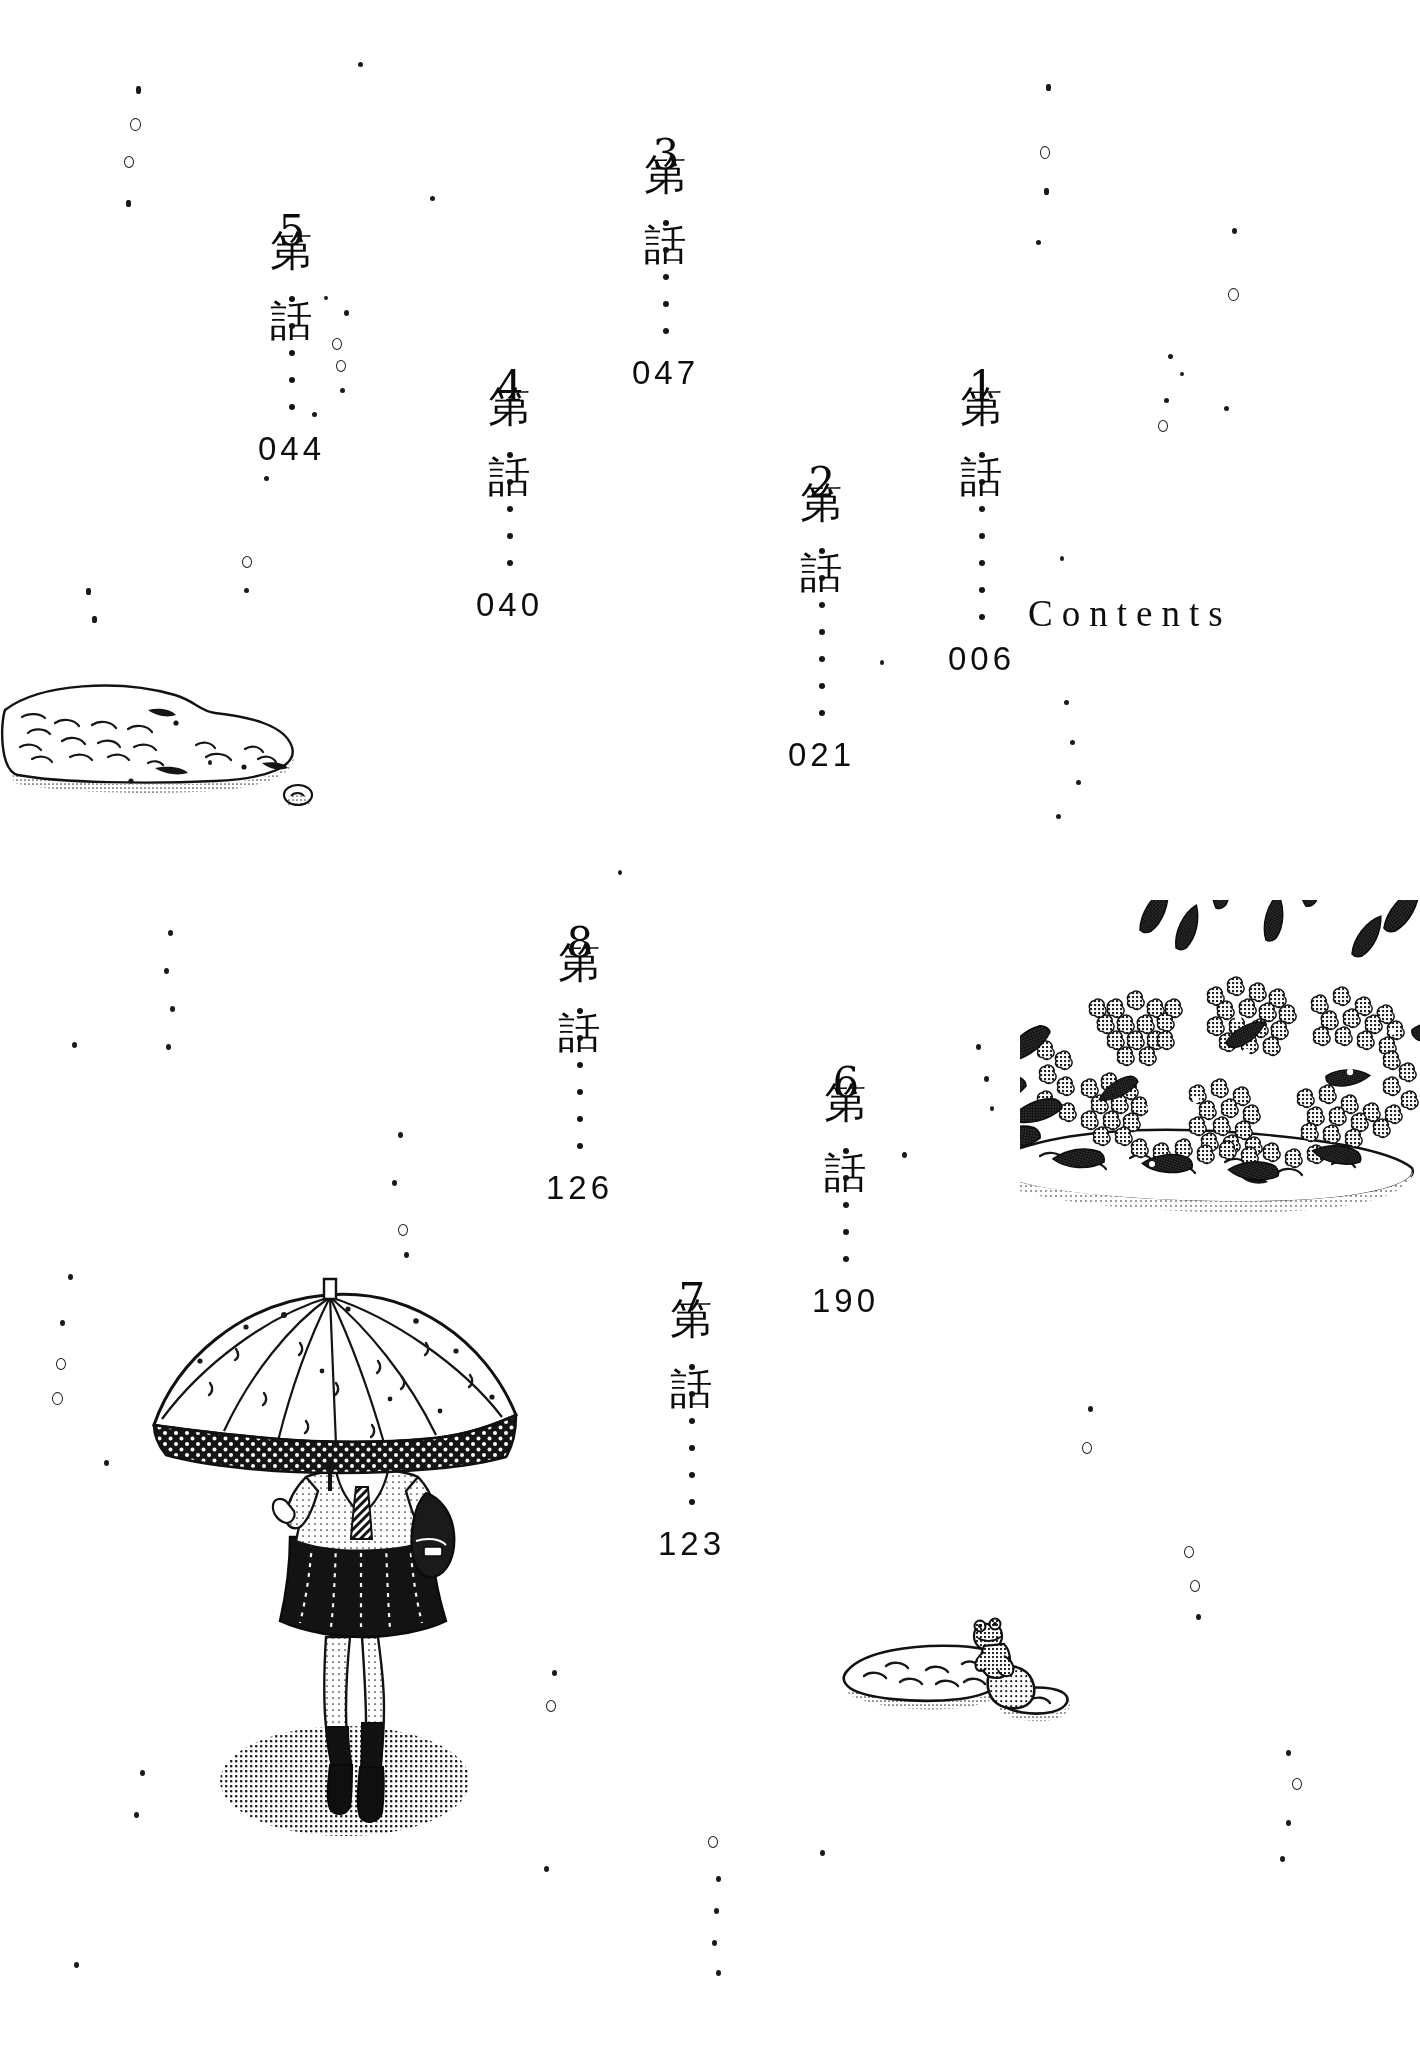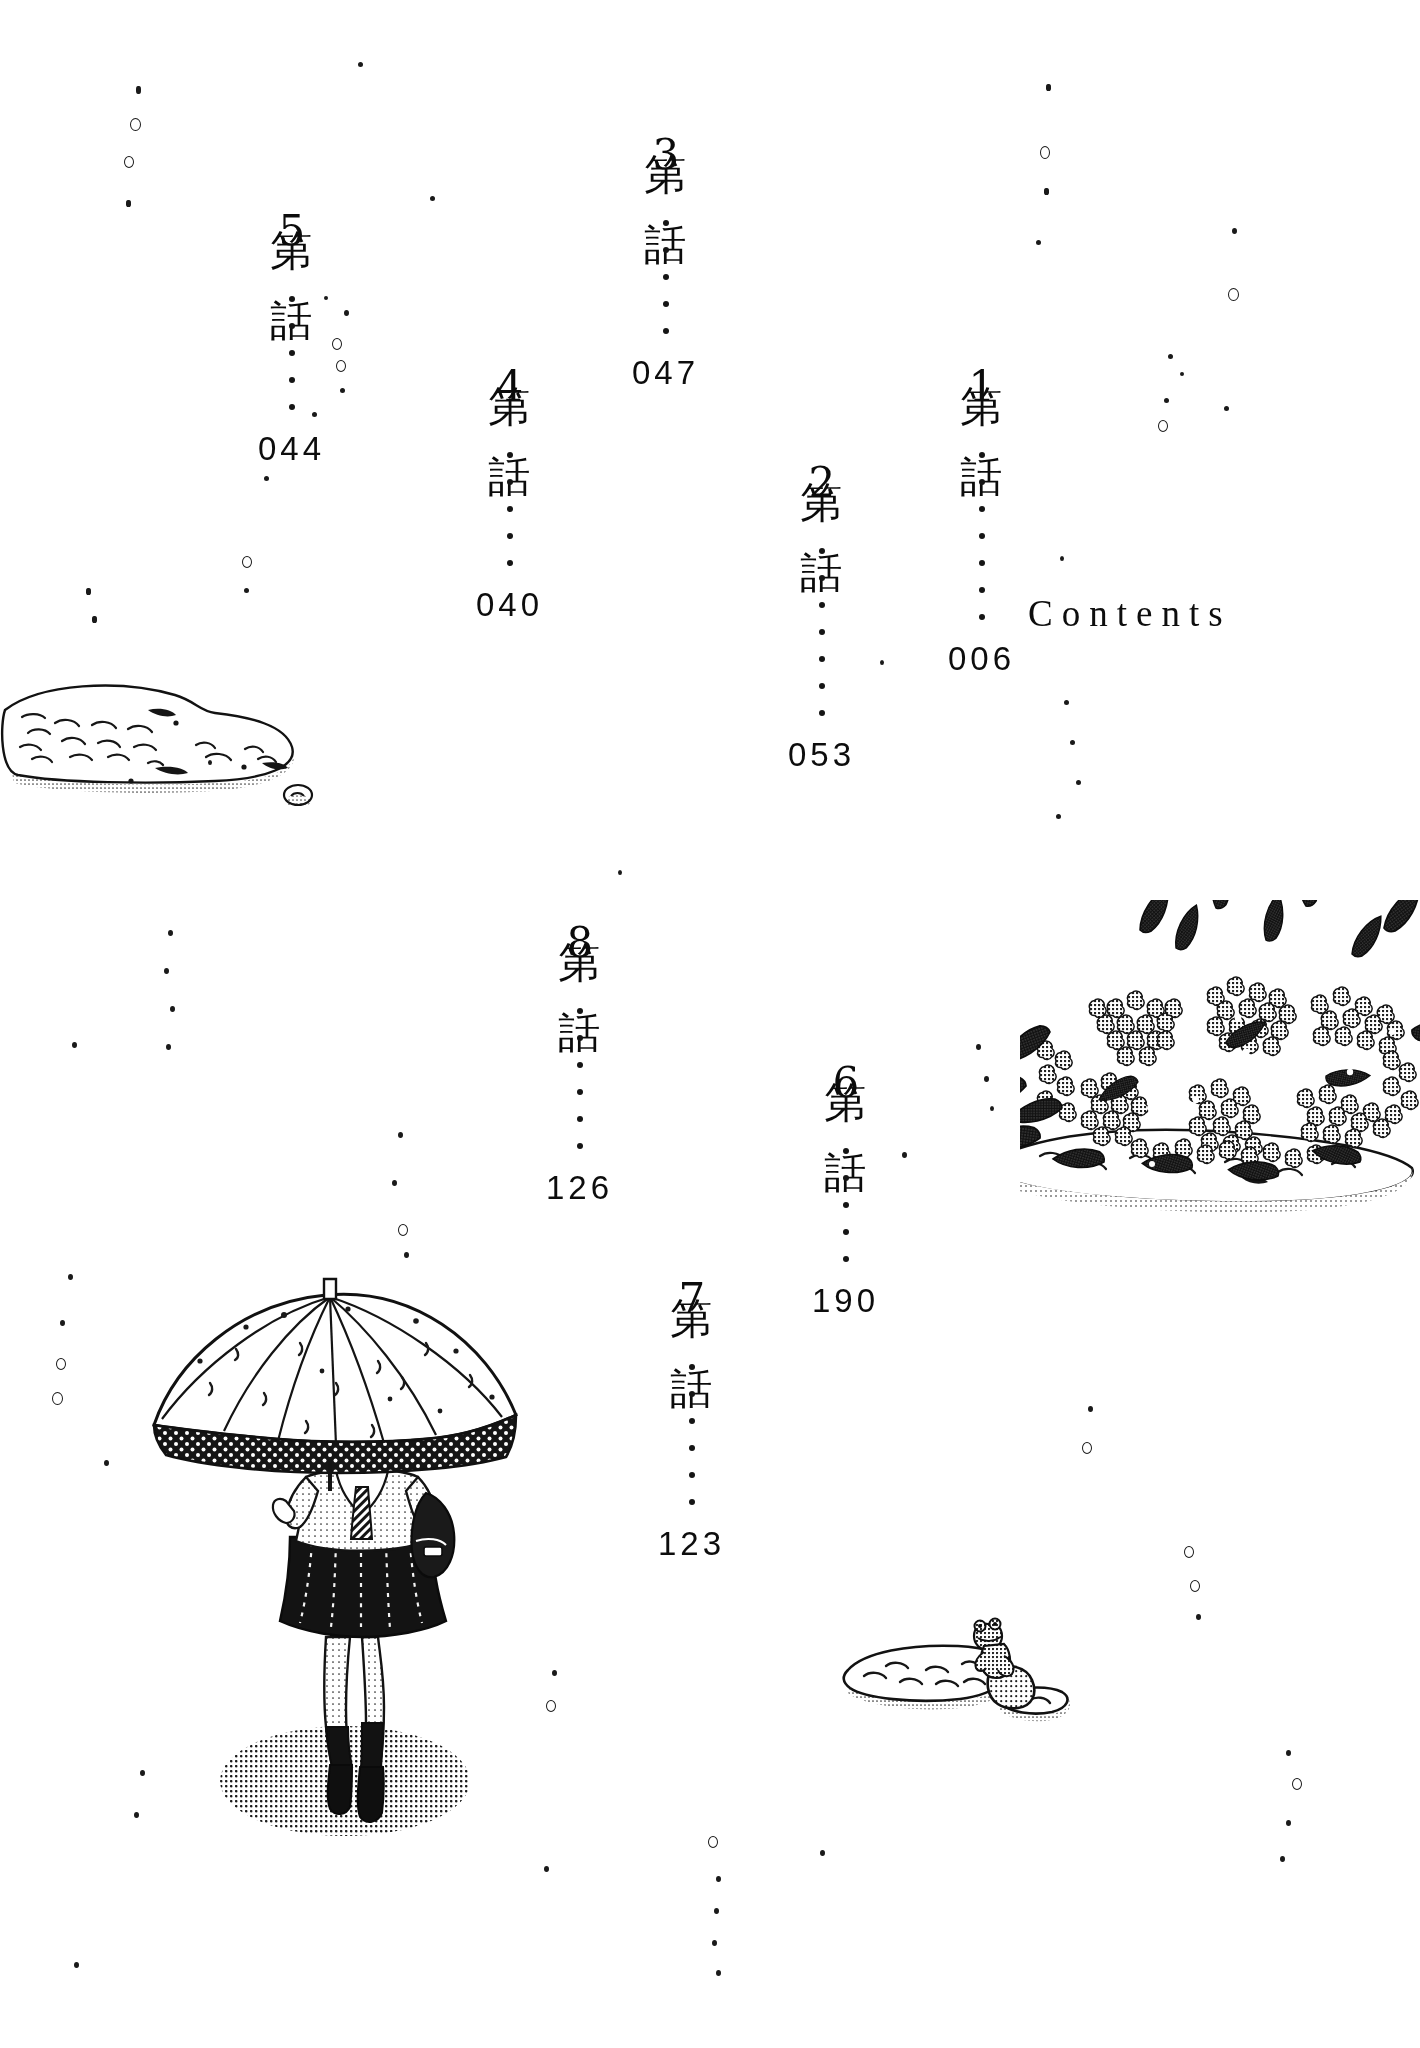--- a/index.html
+++ b/index.html
@@ -84,21 +84,21 @@
     <div class="toc-label">第2話</div>
     <div class="toc-leader">
       <i></i>
         <i></i>
         <i></i>
         <i></i>
         <i></i>
         <i></i>
         <i></i>
     </div>
-    <div class="toc-page">053</div>
+    <div class="toc-page">021</div>
   </div>
 
   <div class="toc-entry" style="left:632px;top:120px;">
     <div class="toc-label">第3話</div>
     <div class="toc-leader">
       <i></i>
         <i></i>
         <i></i>
         <i></i>
         <i></i>

